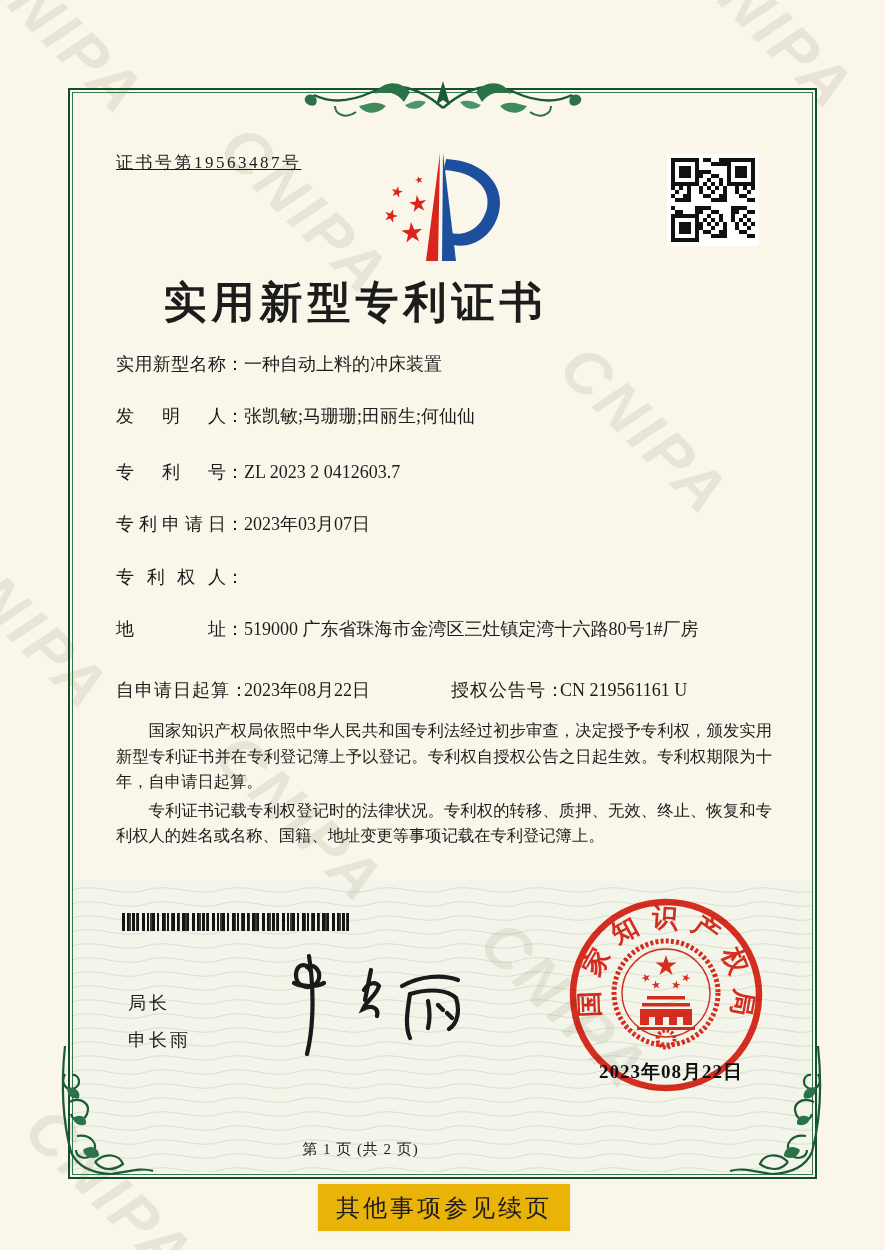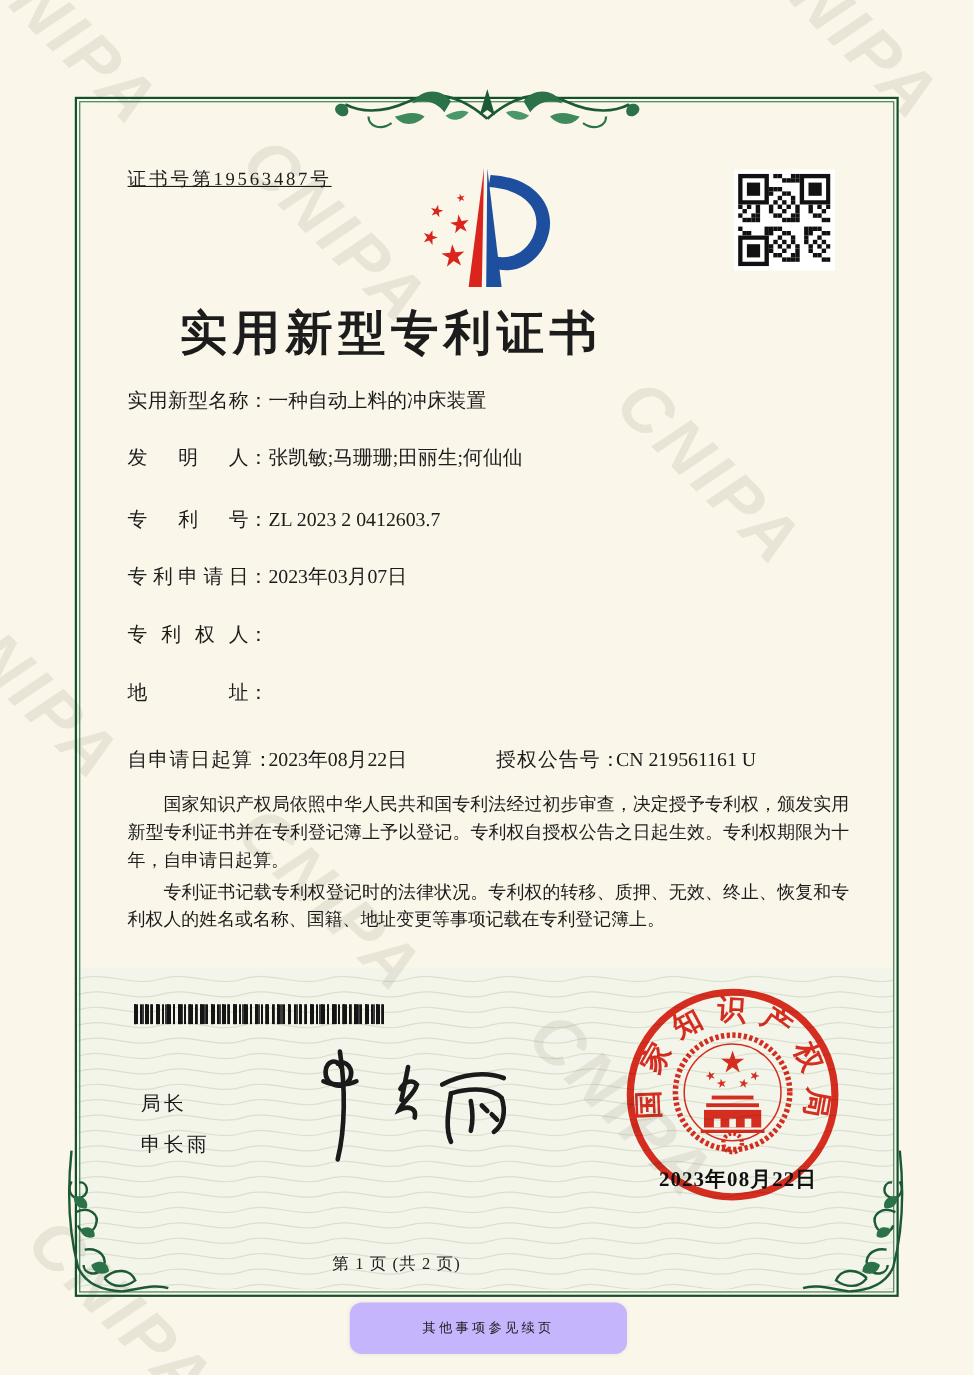--- a/index.html
+++ b/index.html
@@ -49,23 +49,23 @@
   .post-label{position:absolute;left:128px;font-family:"Liberation Sans",sans-serif;
               font-size:18px;letter-spacing:3px;z-index:4;}
   .signature{position:absolute;left:252px;top:950px;z-index:5;}
   
   .seal{position:absolute;left:561px;top:890px;z-index:5;mix-blend-mode:multiply;opacity:0.95;}
   .seal-date{position:absolute;left:596px;top:1059px;width:150px;text-align:center;
              font-size:19px;font-weight:bold;letter-spacing:1px;color:#101010;z-index:6;}
   
   .pageinfo{position:absolute;left:0;top:1140px;width:721px;text-align:center;font-size:15px;
             letter-spacing:1px;z-index:4;}
-  .contnote{position:absolute;left:318px;top:1184px;width:252px;height:47px;background:#c4b5fd;
+  .contnote{position:absolute;left:318px;top:1184px;width:252px;height:47px;background:#eab308;
             box-shadow:0 0 4px rgba(0,0,0,0.06);display:flex;align-items:center;justify-content:center;
-            font-size:12px;letter-spacing:3px;z-index:4;border-radius:11px;}
+            font-size:24px;letter-spacing:3px;z-index:4;}
 </style>
 </head>
 <body>
 
 <div id="page">
 
   <span class="wm" style="left:60px;top:30px">CNIPA</span>
   <span class="wm" style="left:770px;top:25px">CNIPA</span>
   <span class="wm" style="left:305px;top:210px">CNIPA</span>
   <span class="wm" style="left:645px;top:430px">CNIPA</span>
@@ -321,20 +321,21 @@
       <span class="fcolon">：</span>
       <span class="fvalue">2023年03月07日</span>
   </div>
   <div class="frow" style="top:564px">
     <span class="flabel">专利权人</span>
       <span class="fcolon">：</span>
   </div>
   <div class="frow" style="top:616px">
     <span class="flabel">地址</span>
       <span class="fcolon">：</span>
+      <span class="fvalue wrap">519000 广东省珠海市金湾区三灶镇定湾十六路80号1#厂房</span>
   </div>
   <div class="frow compact" style="top:677px">
     <span class="flabel">自申请日起算</span>
       <span class="fcolon">：</span>
       <span class="fvalue">2023年08月22日</span>
   </div>
   <div class="frow compact" style="top:677px;left:451px">
     <span class="flabel">授权公告号</span>
       <span class="fcolon">：</span>
       <span class="fvalue">CN 219561161 U</span>

